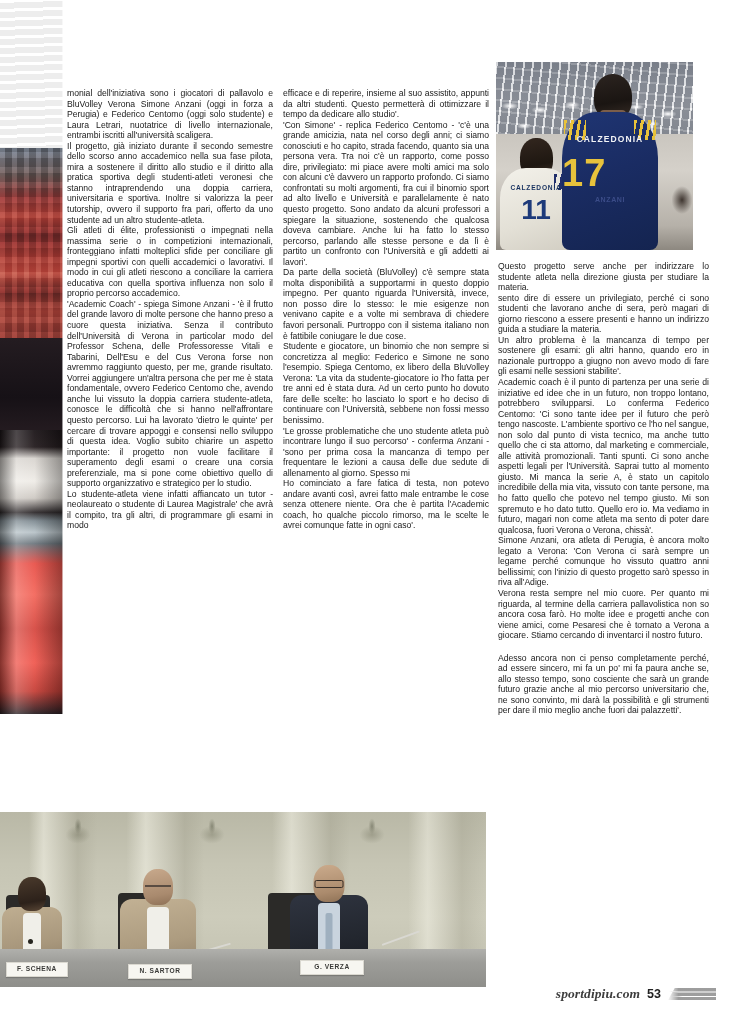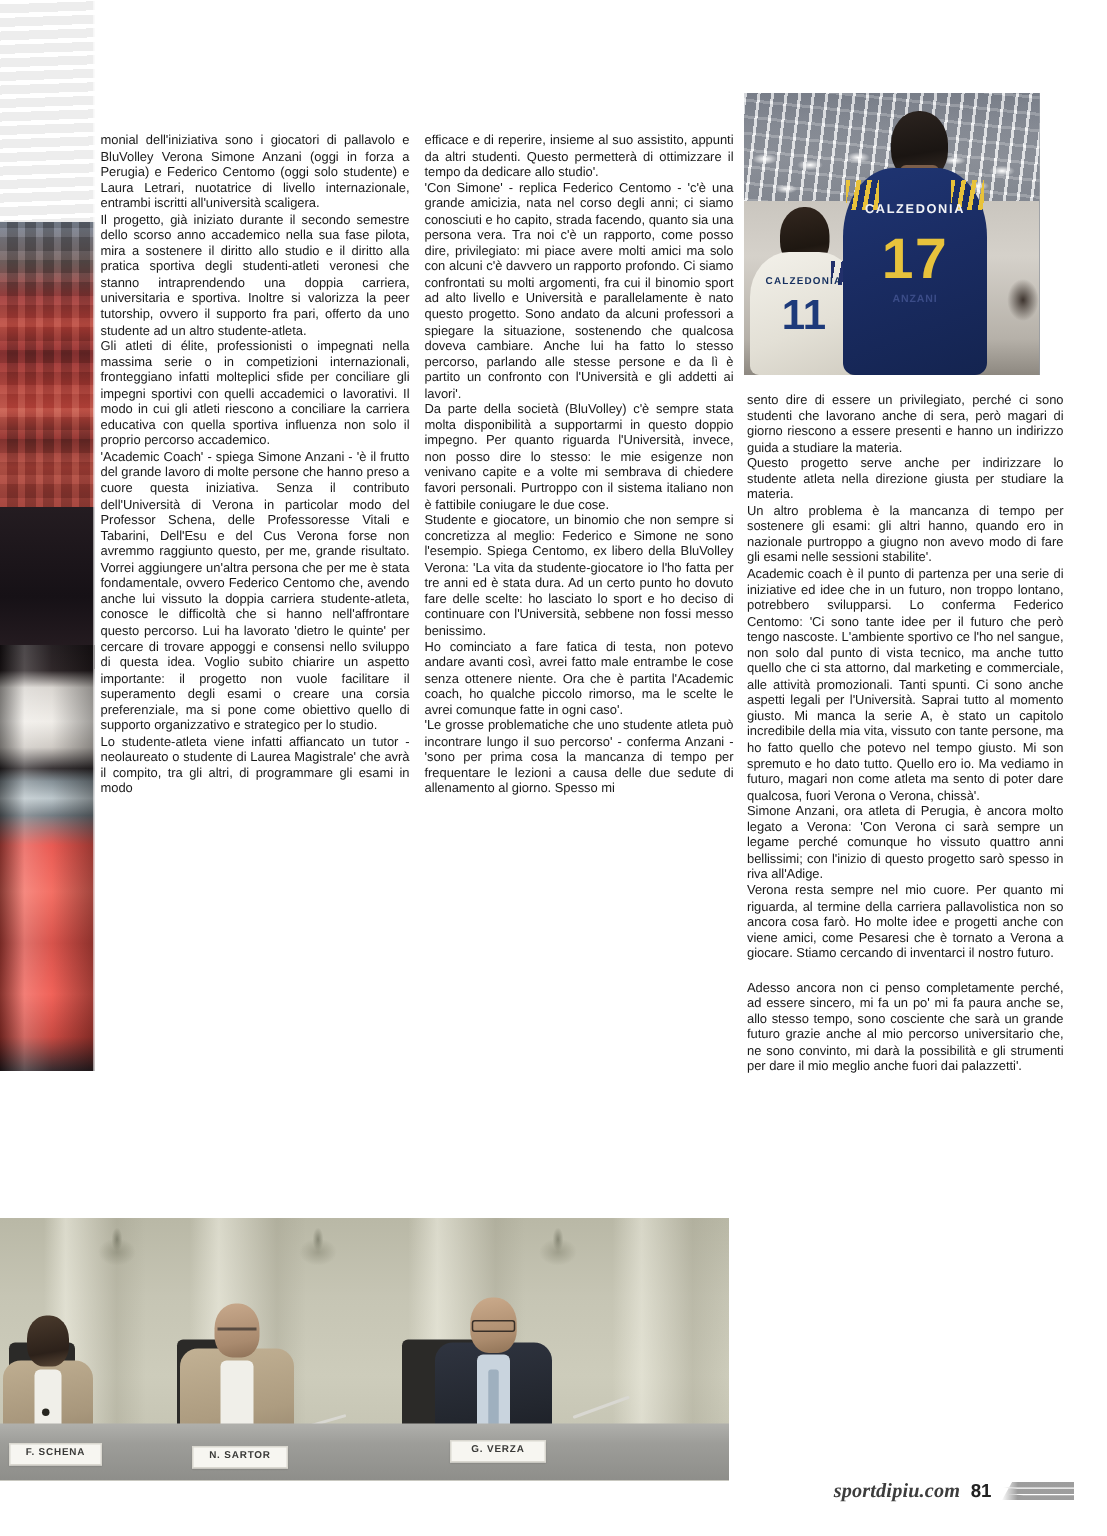--- a/index.html
+++ b/index.html
@@ -216,21 +216,21 @@
   }
   .jersey-blue .stripes-l { left: 2px; }
   .jersey-blue .stripes-r { right: 2px; }
   .jersey-blue .brand {
     position: absolute; left: 0; right: 0; top: 22px;
     text-align: center; color: #f2f3f6;
     font-size: 8.5px; letter-spacing: 1.1px; font-weight: 700;
   }
   .jersey-blue .num {
     position: absolute; left: 0; right: 0; top: 42px;
-    text-align: center; color: #e7c23c;
+    color: #e7c23c;
     font-size: 38px; font-weight: 700; letter-spacing: 1px;
     line-height: 38px;
   }
   .jersey-blue .smallname {
     position: absolute; left: 0; right: 0; top: 84px;
     text-align: center; color: #3b4c88;
     font-size: 7px; letter-spacing: .6px; font-weight: 700;
   }
   
   .jersey-white {
@@ -428,27 +428,27 @@
     <p>Gli atleti di élite, professionisti o impegnati nella massima serie o in competizioni internazionali, fronteggiano infatti molteplici sfide per conciliare gli impegni sportivi con quelli accademici o lavorativi. Il modo in cui gli atleti riescono a conciliare la carriera educativa con quella sportiva influenza non solo il proprio percorso accademico.</p>
     <p>'Academic Coach' - spiega Simone Anzani - 'è il frutto del grande lavoro di molte persone che hanno preso a cuore questa iniziativa. Senza il contributo dell'Università di Verona in particolar modo del Professor Schena, delle Professoresse Vitali e Tabarini, Dell'Esu e del Cus Verona forse non avremmo raggiunto questo, per me, grande risultato. Vorrei aggiungere un'altra persona che per me è stata fondamentale, ovvero Federico Centomo che, avendo anche lui vissuto la doppia carriera studente-atleta, conosce le difficoltà che si hanno nell'affrontare questo percorso. Lui ha lavorato 'dietro le quinte' per cercare di trovare appoggi e consensi nello sviluppo di questa idea. Voglio subito chiarire un aspetto importante: il progetto non vuole facilitare il superamento degli esami o creare una corsia preferenziale, ma si pone come obiettivo quello di supporto organizzativo e strategico per lo studio.</p>
     <p>Lo studente-atleta viene infatti affiancato un tutor - neolaureato o studente di Laurea Magistrale' che avrà il compito, tra gli altri, di programmare gli esami in modo</p>
   </div>
 
   <div class="col" id="col2">
     <p>efficace e di reperire, insieme al suo assistito, appunti da altri studenti. Questo permetterà di ottimizzare il tempo da dedicare allo studio'.</p>
     <p>'Con Simone' - replica Federico Centomo - 'c'è una grande amicizia, nata nel corso degli anni; ci siamo conosciuti e ho capito, strada facendo, quanto sia una persona vera. Tra noi c'è un rapporto, come posso dire, privilegiato: mi piace avere molti amici ma solo con alcuni c'è davvero un rapporto profondo. Ci siamo confrontati su molti argomenti, fra cui il binomio sport ad alto livello e Università e parallelamente è nato questo progetto. Sono andato da alcuni professori a spiegare la situazione, sostenendo che qualcosa doveva cambiare. Anche lui ha fatto lo stesso percorso, parlando alle stesse persone e da lì è partito un confronto con l'Università e gli addetti ai lavori'.</p>
     <p>Da parte della società (BluVolley) c'è sempre stata molta disponibilità a supportarmi in questo doppio impegno. Per quanto riguarda l'Università, invece, non posso dire lo stesso: le mie esigenze non venivano capite e a volte mi sembrava di chiedere favori personali. Purtroppo con il sistema italiano non è fattibile coniugare le due cose.</p>
     <p>Studente e giocatore, un binomio che non sempre si concretizza al meglio: Federico e Simone ne sono l'esempio. Spiega Centomo, ex libero della BluVolley Verona: 'La vita da studente-giocatore io l'ho fatta per tre anni ed è stata dura. Ad un certo punto ho dovuto fare delle scelte: ho lasciato lo sport e ho deciso di continuare con l'Università, sebbene non fossi messo benissimo.</p>
+    <p>'Le grosse problematiche che uno studente atleta può incontrare lungo il suo percorso' - conferma Anzani - 'sono per prima cosa la mancanza di tempo per frequentare le lezioni a causa delle due sedute di allenamento al giorno. Spesso mi</p>
     <p>Ho cominciato a fare fatica di testa, non potevo andare avanti così, avrei fatto male entrambe le cose senza ottenere niente. Ora che è partita l'Academic coach, ho qualche piccolo rimorso, ma le scelte le avrei comunque fatte in ogni caso'.</p>
-    <p>'Le grosse problematiche che uno studente atleta può incontrare lungo il suo percorso' - conferma Anzani - 'sono per prima cosa la mancanza di tempo per frequentare le lezioni a causa delle due sedute di allenamento al giorno. Spesso mi</p>
   </div>
 
   <div class="col" id="col3">
+    <p>Questo progetto serve anche per indirizzare lo studente atleta nella direzione giusta per studiare la materia.</p>
     <p>sento dire di essere un privilegiato, perché ci sono studenti che lavorano anche di sera, però magari di giorno riescono a essere presenti e hanno un indirizzo guida a studiare la materia.</p>
-    <p>Questo progetto serve anche per indirizzare lo studente atleta nella direzione giusta per studiare la materia.</p>
     <p>Un altro problema è la mancanza di tempo per sostenere gli esami: gli altri hanno, quando ero in nazionale purtroppo a giugno non avevo modo di fare gli esami nelle sessioni stabilite'.</p>
     <p>Academic coach è il punto di partenza per una serie di iniziative ed idee che in un futuro, non troppo lontano, potrebbero svilupparsi. Lo conferma Federico Centomo: 'Ci sono tante idee per il futuro che però tengo nascoste. L'ambiente sportivo ce l'ho nel sangue, non solo dal punto di vista tecnico, ma anche tutto quello che ci sta attorno, dal marketing e commerciale, alle attività promozionali. Tanti spunti. Ci sono anche aspetti legali per l'Università. Saprai tutto al momento giusto. Mi manca la serie A, è stato un capitolo incredibile della mia vita, vissuto con tante persone, ma ho fatto quello che potevo nel tempo giusto. Mi son spremuto e ho dato tutto. Quello ero io. Ma vediamo in futuro, magari non come atleta ma sento di poter dare qualcosa, fuori Verona o Verona, chissà'.</p>
     <p>Simone Anzani, ora atleta di Perugia, è ancora molto legato a Verona: 'Con Verona ci sarà sempre un legame perché comunque ho vissuto quattro anni bellissimi; con l'inizio di questo progetto sarò spesso in riva all'Adige.</p>
     <p>Verona resta sempre nel mio cuore. Per quanto mi riguarda, al termine della carriera pallavolistica non so ancora cosa farò. Ho molte idee e progetti anche con viene amici, come Pesaresi che è tornato a Verona a giocare. Stiamo cercando di inventarci il nostro futuro.</p>
     <p class="last">Adesso ancora non ci penso completamente perché, ad essere sincero, mi fa un po' mi fa paura anche se, allo stesso tempo, sono cosciente che sarà un grande futuro grazie anche al mio percorso universitario che, ne sono convinto, mi darà la possibilità e gli strumenti per dare il mio meglio anche fuori dai palazzetti'.</p>
   </div>
 
   <div class="photo-bottom">
     <div class="pb-wall"></div>
     <div class="pb-cols"></div>
@@ -488,17 +488,17 @@
 
     <div class="pb-table"></div>
 
     <div class="nameplate" style="left:6px; top:150px; width:60px;">F. SCHENA</div>
     <div class="nameplate" style="left:128px; top:152px; width:62px;">N. SARTOR</div>
     <div class="nameplate" style="left:300px; top:148px; width:62px;">G. VERZA</div>
   </div>
 
   <div class="footer">
     <span class="site">sportdipiu.com</span>
-    <span class="pageno">81</span>
+    <span class="pageno">53</span>
     <span class="swoosh"></span>
   </div>
 
 </div>
 
 </body></html>

